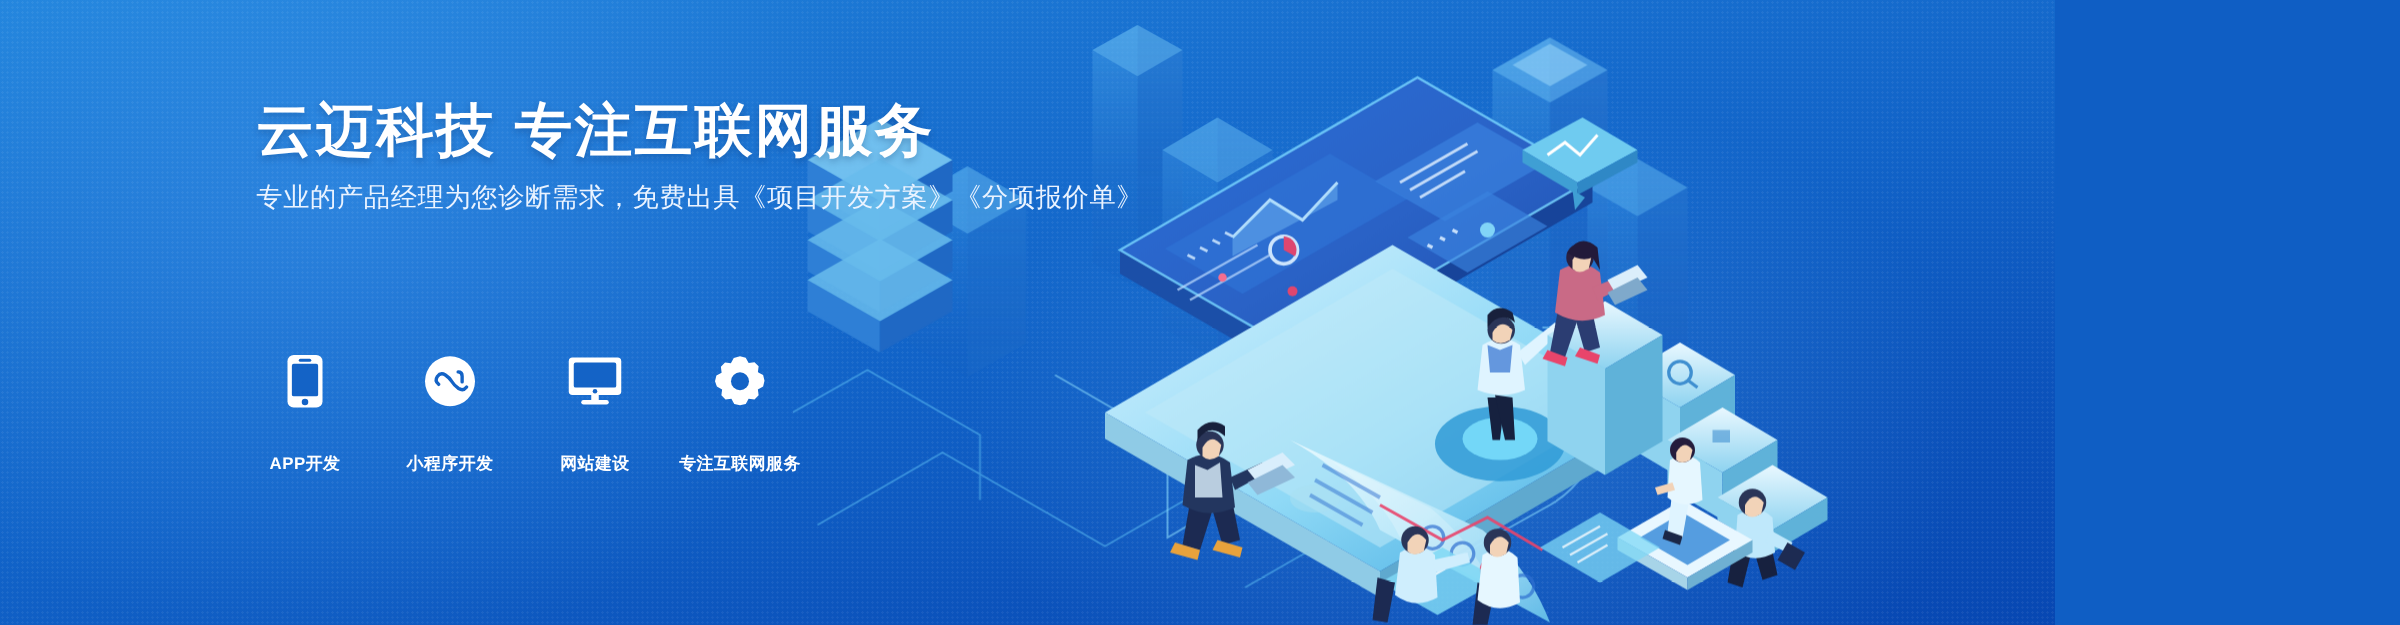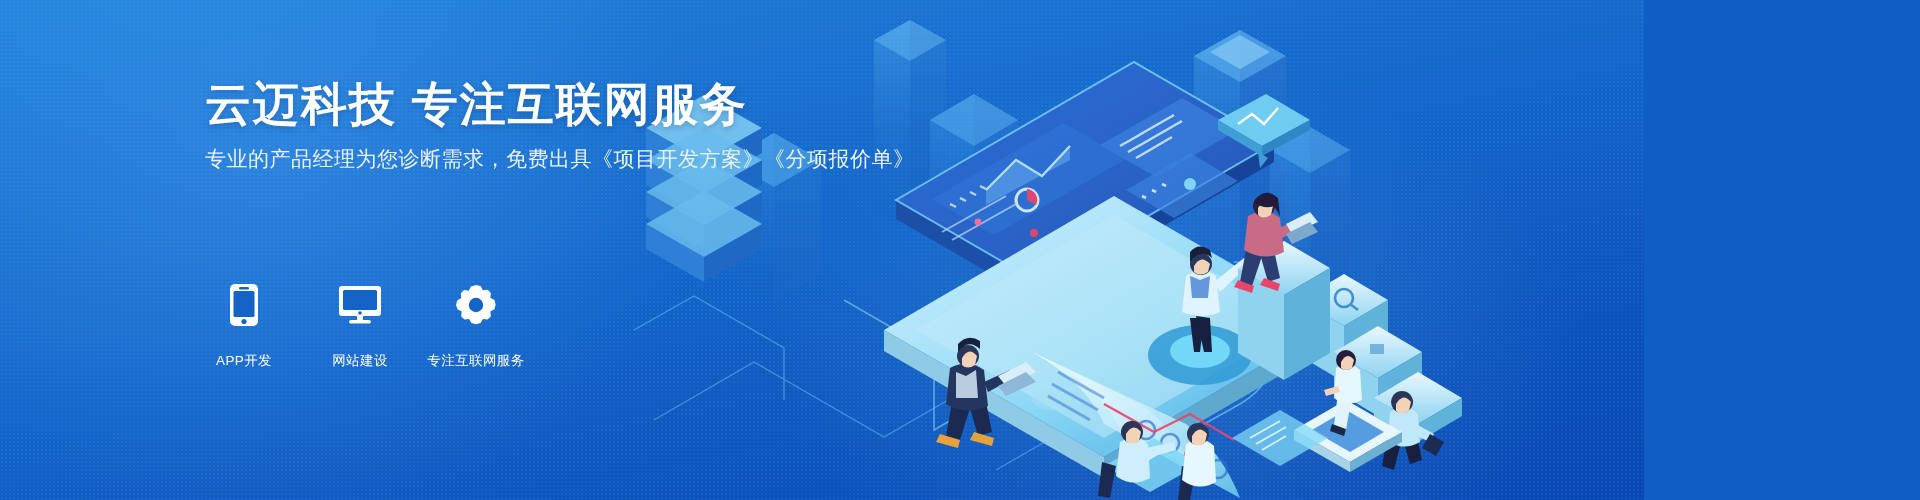--- a/index.html
+++ b/index.html
@@ -45,21 +45,21 @@
 
   
   .services{
     position:absolute;left:198px;top:282px;
     display:flex;align-items:flex-end;gap:24px;
   }
   .svc{width:92px;display:flex;flex-direction:column;align-items:center;}
   .svc-ico{height:46px;display:flex;align-items:center;justify-content:center;}
   .svc-ico svg{display:block;}
   .svc-label{
-    margin-top:24px;color:#ffffff;font-size:13.5px;font-weight:normal;
+    margin-top:34px;color:#ffffff;font-size:13.5px;font-weight:bold;
     letter-spacing:.4px;white-space:nowrap;
   }
 
   
   .illus{position:absolute;right:0;top:0;width:1010px;height:500px;}
   .illus svg{display:block;}
 </style>
 </head>
 <body>
 
@@ -373,20 +373,30 @@
         <svg width="30" height="44" viewBox="0 0 30 44">
           <rect x="1" y="1" width="28" height="42" rx="5" fill="#ffffff"></rect>
           <rect x="4.5" y="8" width="21" height="26" rx="1.5" fill="#1463c6"></rect>
           <rect x="10" y="4" width="10" height="2.4" rx="1.2" fill="#1463c6"></rect>
           <circle cx="15" cy="38.5" r="2.6" fill="#1463c6"></circle>
         </svg>
       </div>
       <div class="svc-label">APP开发</div>
     </div>
 
+    <div class="svc">
+      <div class="svc-ico">
+        <svg width="42" height="42" viewBox="0 0 42 42">
+          <circle cx="21" cy="21" r="20" fill="#ffffff"></circle>
+          <path d="M13.5 25.5 q-3.6 -2.6 -1.1 -6.3 q2.6 -3.5 6.4 -1.2 q3.4 2.2 5.3 5.4 q1.9 3.2 5.3 5.4 q3.8 2.3 6.4 -1.2" transform="translate(-1.5,-2)" fill="none" stroke="#1463c6" stroke-width="2.7" stroke-linecap="round"></path>
+          <path d="M27.5 13.5 q3.2 0 3.2 3.4 l0 4.6" fill="none" stroke="#1463c6" stroke-width="2.7" stroke-linecap="round"></path>
+        </svg>
+      </div>
+      <div class="svc-label">小程序开发</div>
+    </div>
 
 
     <div class="svc">
       <div class="svc-ico">
         <svg width="44" height="40" viewBox="0 0 44 40">
           <rect x="1" y="1" width="42" height="30" rx="3" fill="#ffffff"></rect>
           <rect x="5" y="5" width="34" height="20" rx="1.5" fill="#1463c6"></rect>
           <circle cx="22" cy="28" r="1.8" fill="#1463c6"></circle>
           <rect x="19" y="31" width="6" height="4" fill="#ffffff"></rect>
           <rect x="11" y="35" width="22" height="3.6" rx="1.8" fill="#ffffff"></rect>

